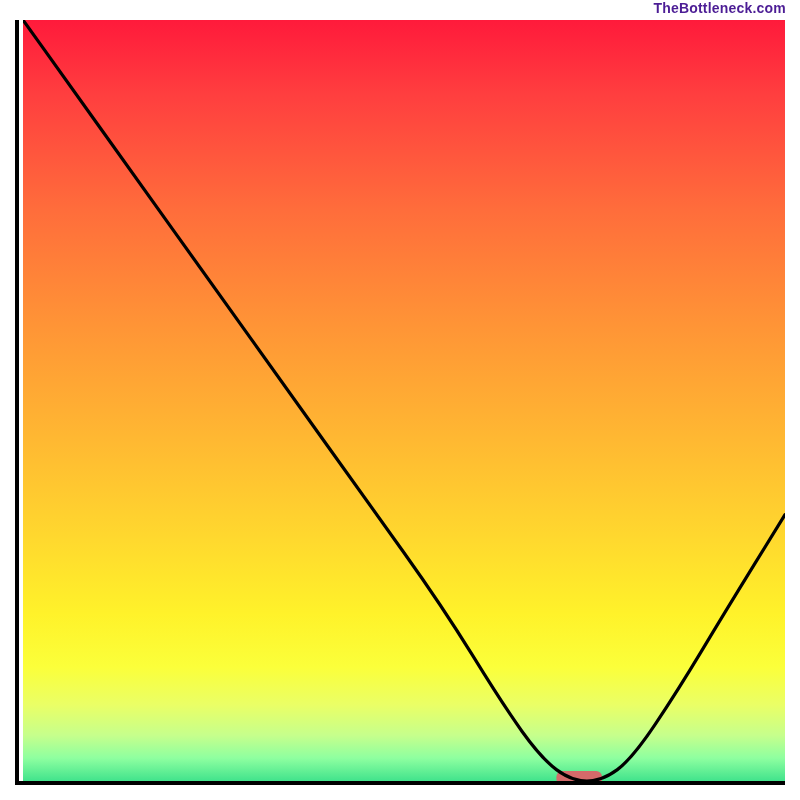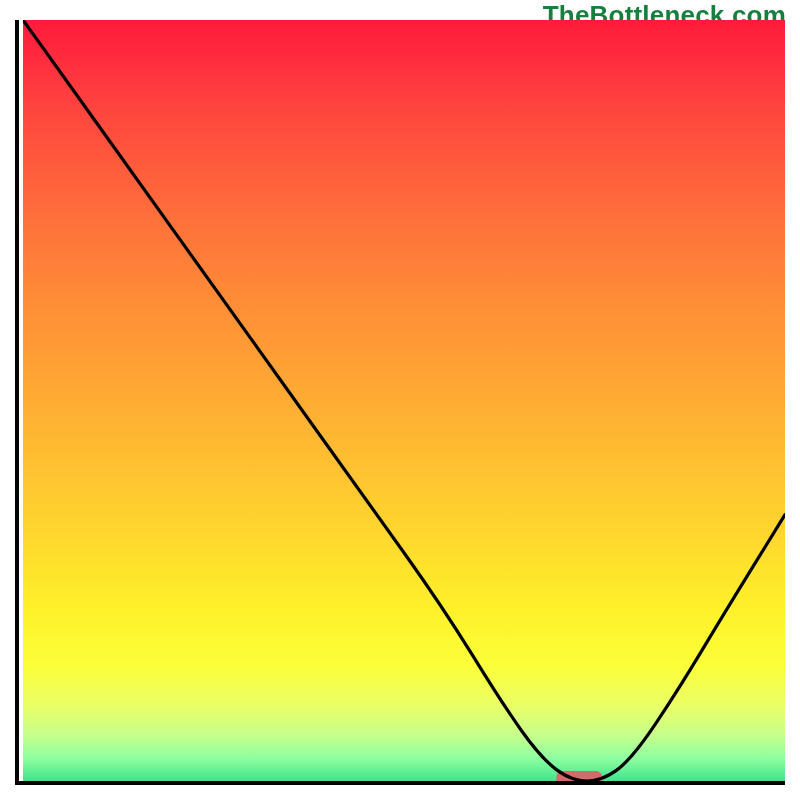--- a/index.html
+++ b/index.html
@@ -54,23 +54,23 @@
     left: 4px;
     top: 0;
     width: 762px;
     height: 761px;
   }
   .watermark {
     position: absolute;
     top: 0;
     right: 14px;
     font-family: Arial, Helvetica, sans-serif;
-    font-size: 26px;
+    font-size: 14px;
     font-weight: bold;
-    color: #15803d;
+    color: #4c1d95;
     letter-spacing: 0.2px;
   }
 </style>
 </head>
 <body>
 
 <div class="watermark">TheBottleneck.com</div>
 
 <div class="frame">
   <div class="plot-area">

